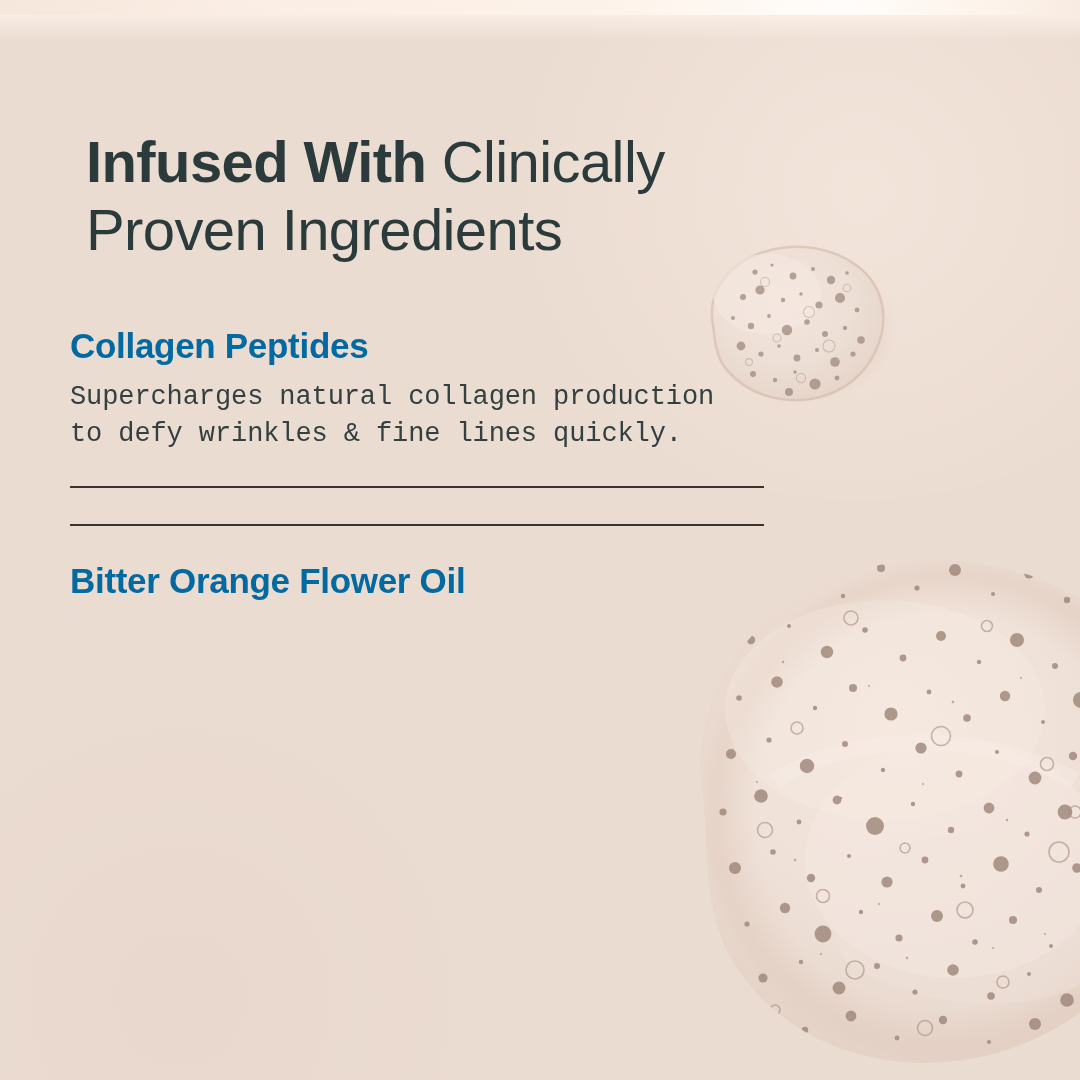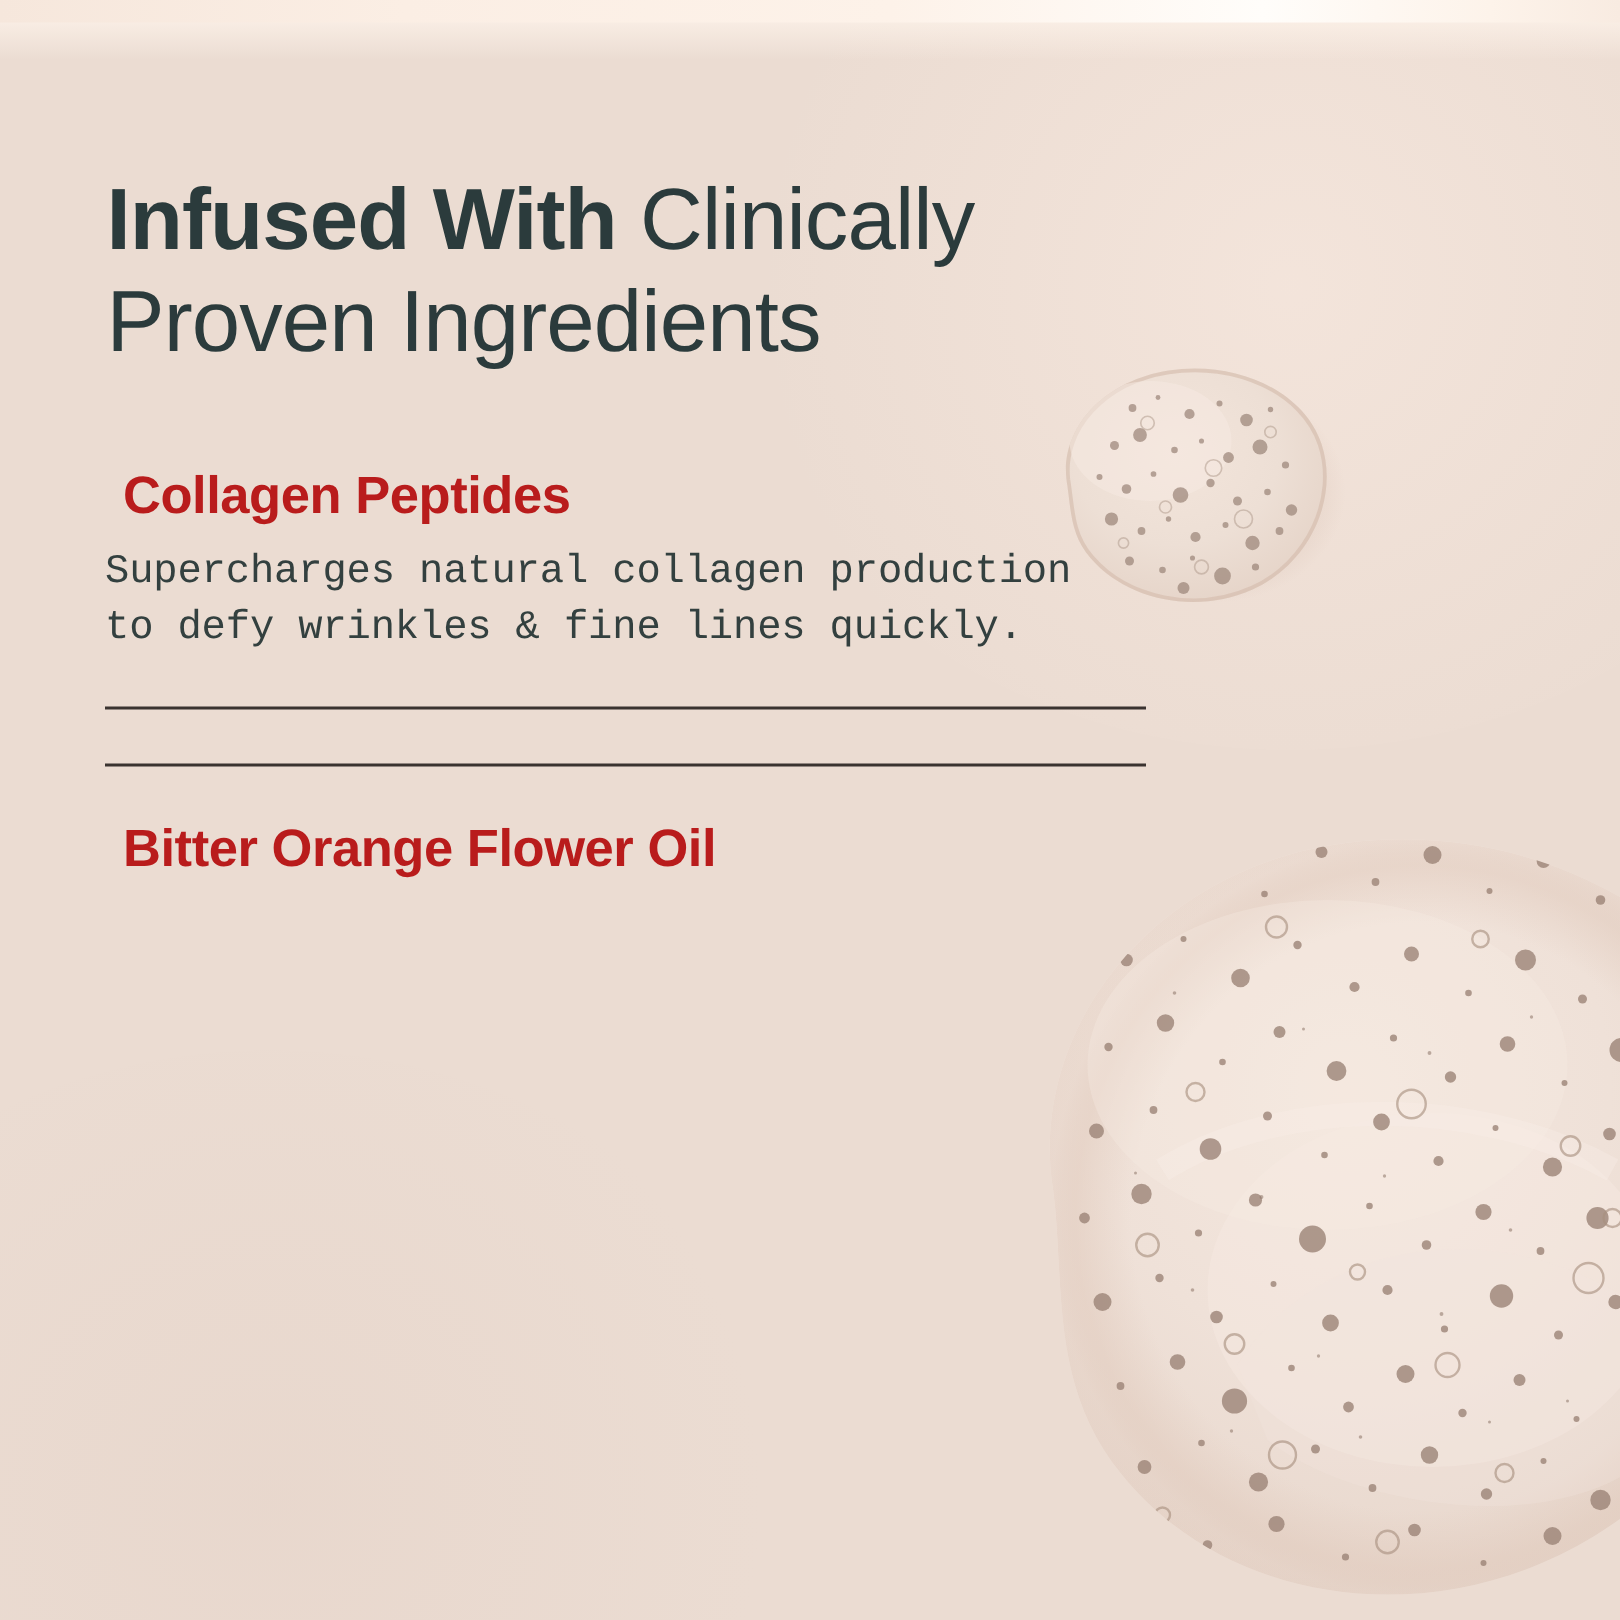--- a/index.html
+++ b/index.html
@@ -88,44 +88,44 @@
 
   
   .content {
     position: absolute;
     left: 70px; top: 0;
     width: 740px;
     z-index: 10;
   }
 
   .headline {
-    margin: 1px;
+    margin: 16px;
     padding-top: 112px;
     font-size: 58px;
     line-height: 1.18;
     letter-spacing: -0.6px;
     color: #2b3b3c;
     font-weight: 400;
     max-width: 720px;
   }
   .headline .hl-bold { font-weight: 700; }
 
   .ingredients {
     margin-top: 62px;
     width: 694px;
   }
 
   .ingredient { position: relative; }
 
   .ing-name {
-    margin: 12px;
+    margin: 0;
     font-size: 35px;
     font-weight: 700;
     letter-spacing: -0.3px;
-    color: #b91c1c;
+    color: #0369a1;
     line-height: 1.1;
   }
   .ing-desc {
     margin: 14px 0 0 0;
     font-size: 27px;
     font-weight: 400;
     line-height: 1.36;
     color: #33403f;
     letter-spacing: -0.1px;
     white-space: pre-line;

